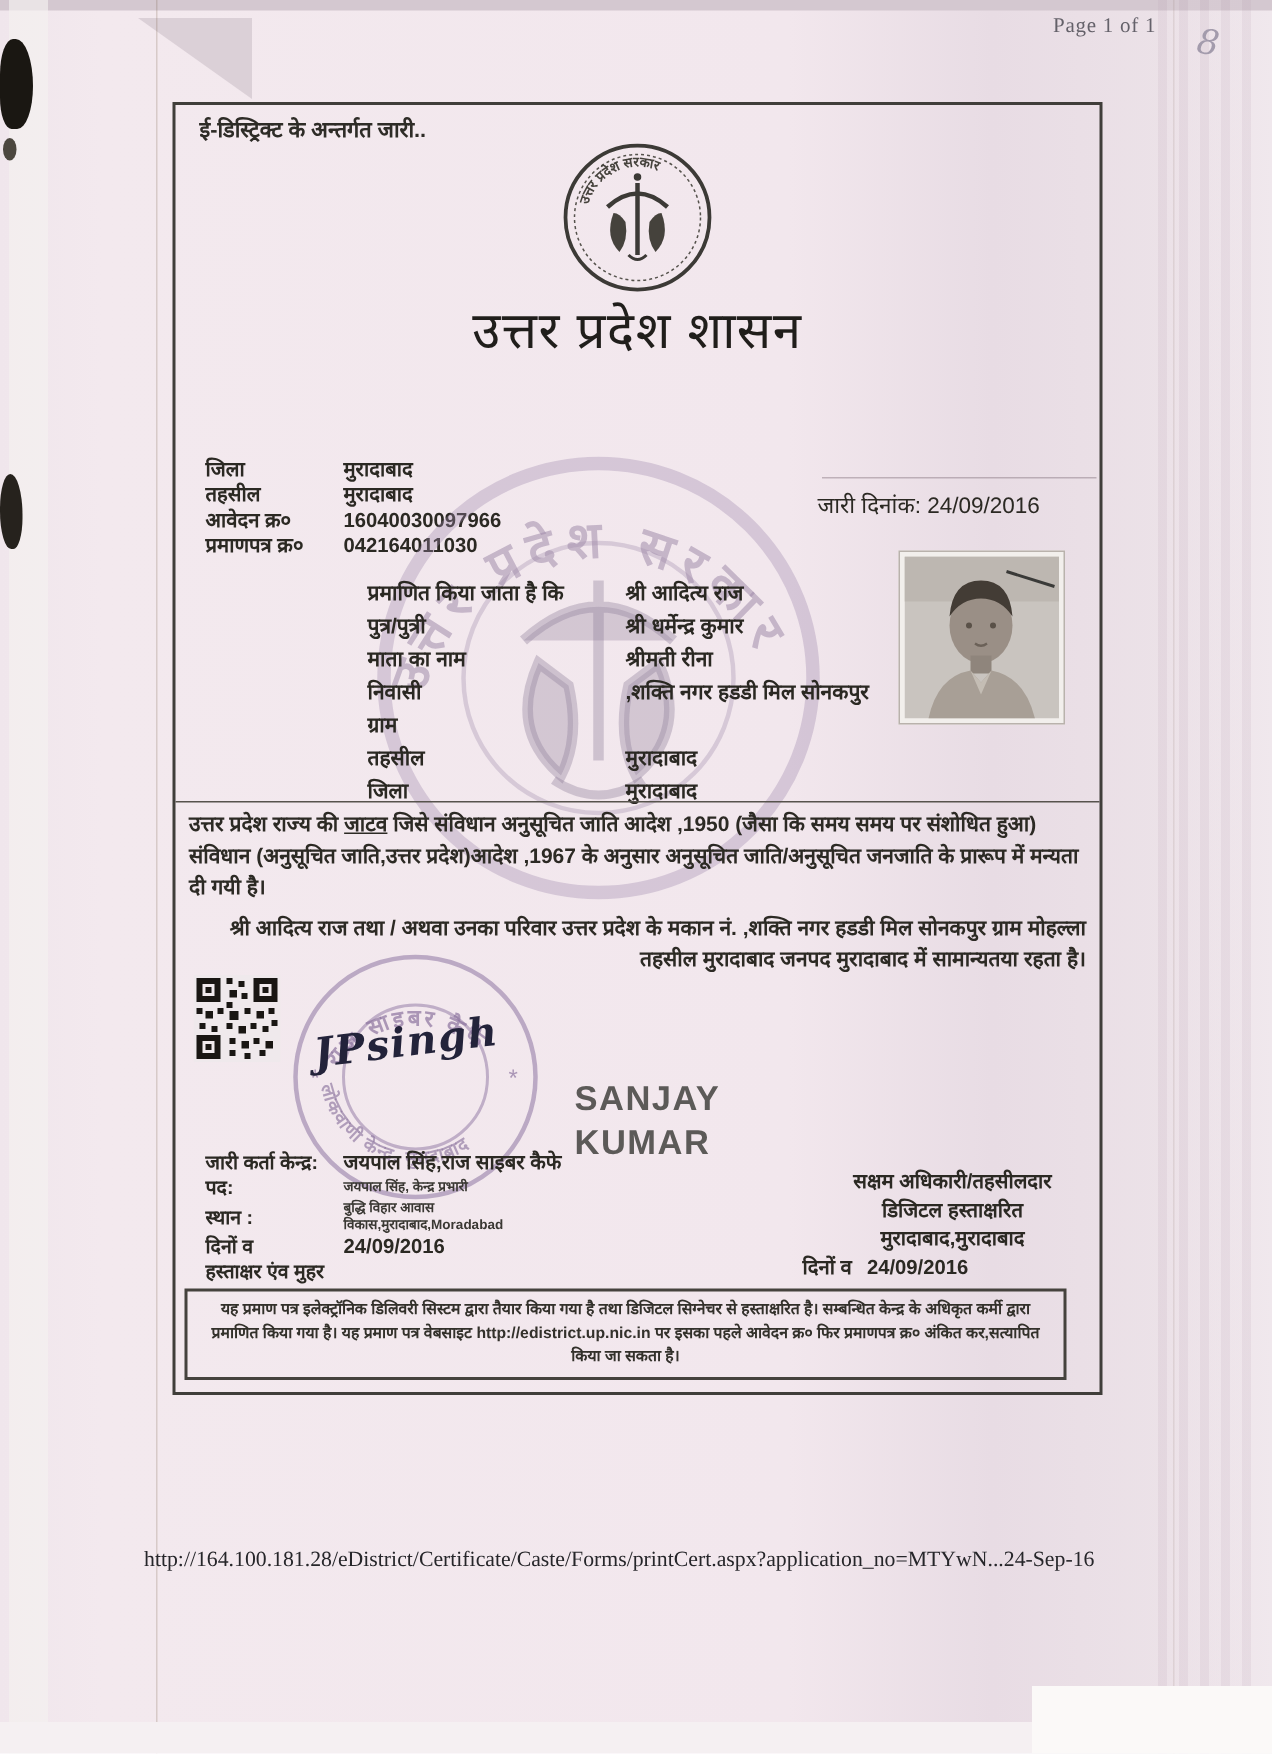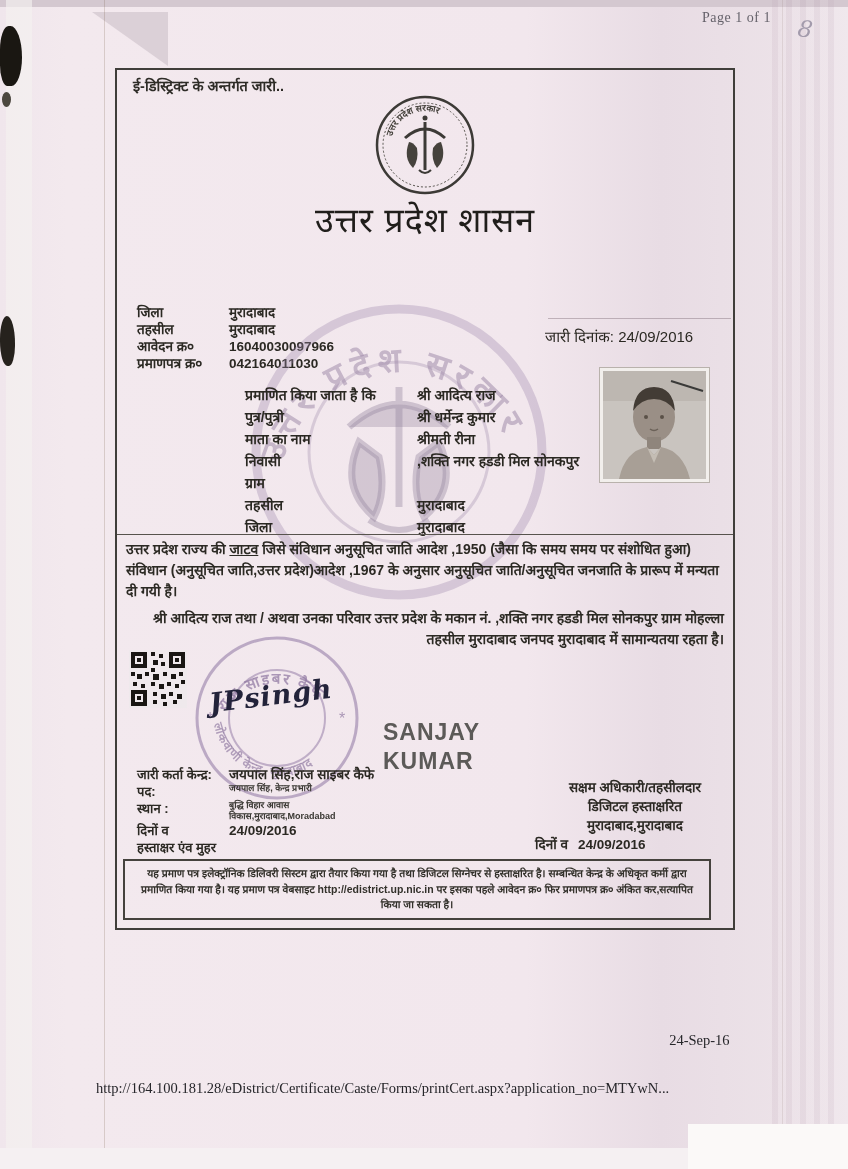--- a/index.html
+++ b/index.html
@@ -43,31 +43,31 @@
   .body-block{left:0;top:464px;width:100%;border-top:1px solid #57534d;z-index:2;padding:4px 9px 0 9px;box-sizing:border-box;}
   .para{font-size:14px;font-weight:bold;color:#2c2a24;line-height:21px;text-align:left;}
   .para + .para{margin-top:6px;text-align:right;}
   .caste-underline{text-decoration:underline;text-align:center;}
   .qr{left:12px;top:580px;z-index:2;}
   .stamp{left:72px;top:560px;z-index:1;}
   .signature{left:92px;top:610px;z-index:3;font-family:"DejaVu Serif",serif;font-style:italic;font-size:27px;font-weight:bold;color:#23233a;transform:rotate(-7deg);letter-spacing:1px;}
   .ds-name{left:266px;top:648px;z-index:2;font-size:23px;font-weight:bold;color:#5c5a58;letter-spacing:1px;line-height:29px;}
   .ds-details{left:342px;top:646px;width:112px;z-index:2;font-size:9.5px;font-weight:bold;color:#4a4846;line-height:12.5px;}
   .issuer{left:20px;top:696px;z-index:2;color:#2b2923;}
-  .issuer-row{display:flex;}
+  .issuer-row{display:flex;align-items:center;}
   .issuer-row .lbl{width:92px;font-size:13px;font-weight:bold;line-height:17px;}
   .issuer-row .val-big{font-size:13.5px;font-weight:bold;line-height:17px;}
   .issuer-row .val-small{font-size:9px;font-weight:bold;color:#3a3833;line-height:11px;}
   .authority{left:418px;top:708px;width:200px;z-index:2;font-size:13.5px;font-weight:bold;color:#2b2923;}
   .authority .c{text-align:center;line-height:19px;}
   .authority .date-line{display:flex;gap:10px;line-height:19px;}
   .disclaimer{left:6px;top:789px;width:588px;border:2px solid #45423d;padding:5px 10px;box-sizing:border-box;
       font-size:10.5px;font-weight:bold;color:#33312b;line-height:15.5px;text-align:center;z-index:2;}
   .footer-line{left:96px;top:1032px;width:720px;display:flex;font-family:"Liberation Serif",serif;font-size:14.5px;color:#26262a;}
-  .footer-line .url{flex:0 0 auto;margin-top:48px;}
+  .footer-line .url{flex:0 0 auto;}
   .footer-line .date{}
 </style>
 </head>
 <body>
 
 <div class="page">
 
   <div class="abs top-shade"></div>
   <div class="abs left-strip"></div>
   <div class="abs blob blob1"></div>

